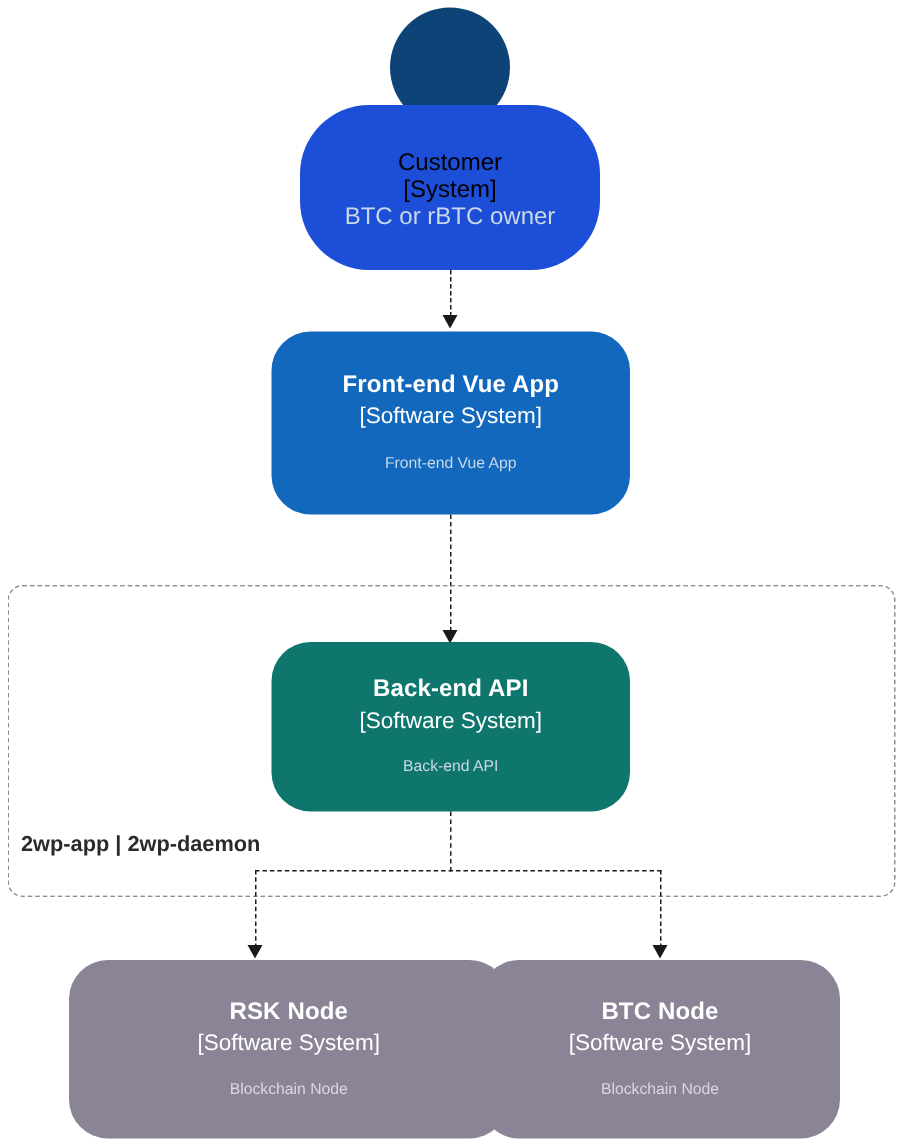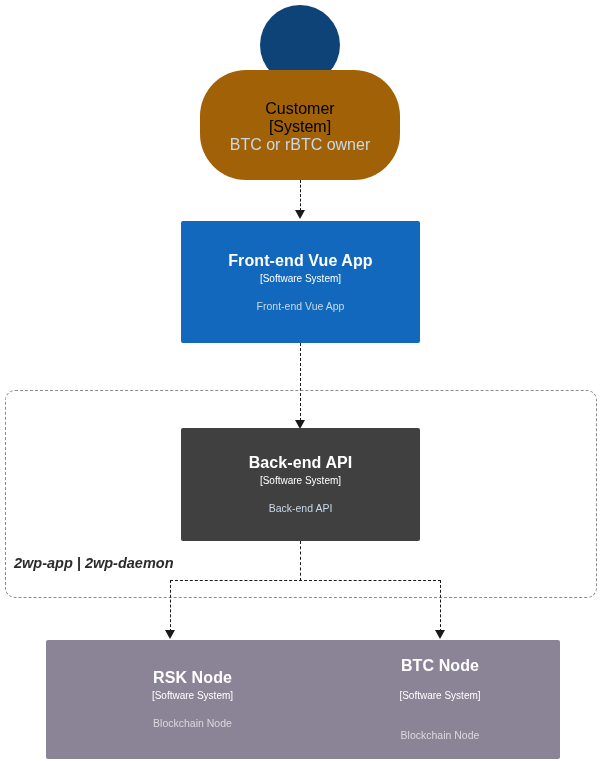--- a/index.html
+++ b/index.html
@@ -17,37 +17,37 @@
     width: 601px;
     height: 761px;
     background: #ffffff;
     overflow: hidden;
   }
 
   
   .node {
     position: absolute;
     box-sizing: border-box;
-    border-radius: 2px;
+    border-radius: 26px;
     display: flex;
     flex-direction: column;
     align-items: center;
     justify-content: center;
     text-align: left;
     padding: 4px 10px;
   }
   .node .n-title {
     font-size: 16px;
     font-weight: bold;
     color: #ffffff;
     line-height: 1.25;
     letter-spacing: 0.1px;
   }
   .node .n-type {
-    font-size: 10px;
+    font-size: 15px;
     font-weight: normal;
     color: #ffffff;
     line-height: 1.3;
     margin-top: 1px;
   }
   .node .n-desc {
     font-size: 10.5px;
     font-weight: normal;
     line-height: 1.3;
     margin-top: 15px;
@@ -75,21 +75,20 @@
     position: absolute;
     box-sizing: border-box;
     border: 1.6px dashed #8c8c8c;
     border-radius: 10px;
     background: transparent;
   }
   .boundary-label {
     position: absolute;
     text-align: left;
     white-space: nowrap;
-    font-style: italic;
   }
   .boundary-label .b-name {
     font-size: 14.5px;
     font-weight: bold;
     color: #2b2b2b;
     line-height: 1.2;
   }
   .boundary-label .b-type {
     font-size: 10px;
     font-weight: normal;
@@ -113,21 +112,21 @@
     border-top: 9px solid #1a1a1a;
   }
 </style>
 </head>
 <body>
 
 <div id="canvas">
 
   <div class="person-wrap" style="left:200px; top:5px; width:200px; height:175px;">
     <div class="person-head" style="left:60px; top:0px; width:80px; height:80px; background:#0d4377;"></div>
-    <div class="person-body" style="left:0px; top:65px; width:200px; height:110px; background:#a16207; padding:4px 12px 0 12px;">
+    <div class="person-body" style="left:0px; top:65px; width:200px; height:110px; background:#1d4ed8; padding:4px 12px 0 12px;">
       <div class="n-title">Customer</div>
       <div class="n-type">[System]</div>
       <div class="n-desc" style="color:#c9d8e8;">BTC or rBTC owner</div>
     </div>
   </div>
 
   <div class="conn-v" style="left:300px; top:180px; height:31px;"></div>
   <div class="arrow-down" style="left:294.5px; top:210px;"></div>
 
   <div class="node" style="left:181px; top:221px; width:239px; height:122px; background:#1168bd;">
@@ -137,40 +136,40 @@
   </div>
 
   <div class="conn-v" style="left:300px; top:343px; height:78px;"></div>
   <div class="arrow-down" style="left:294.5px; top:420px;"></div>
 
   <div class="boundary" style="left:5px; top:390px; width:592px; height:208px;"></div>
   <div class="boundary-label" style="left:14px; top:555px;">
     <div class="b-name">2wp-app | 2wp-daemon</div>
   </div>
 
-  <div class="node" style="left:181px; top:428px; width:239px; height:113px; background:#404040;">
+  <div class="node" style="left:181px; top:428px; width:239px; height:113px; background:#0f766e;">
     <div class="n-title">Back-end API</div>
     <div class="n-type">[Software System]</div>
     <div class="n-desc" style="color:#c9d8e8;">Back-end API</div>
   </div>
 
   <div class="conn-v" style="left:300px; top:541px; height:40px;"></div>
   <div class="conn-h" style="left:170px; top:580px; width:271px;"></div>
 
   <div class="conn-v" style="left:170px; top:580px; height:52px;"></div>
   <div class="arrow-down" style="left:164.5px; top:630px;"></div>
 
   <div class="conn-v" style="left:440px; top:580px; height:52px;"></div>
   <div class="arrow-down" style="left:434.5px; top:630px;"></div>
 
   <div class="node" style="left:46px; top:640px; width:293px; height:119px; background:#8b8496;">
     <div class="n-title">RSK Node</div>
     <div class="n-type">[Software System]</div>
     <div class="n-desc" style="color:#dcd8e0;">Blockchain Node</div>
   </div>
 
-  <div class="node" style="left:320px; top:640px; width:240px; height:119px; background:#8b8496;gap:12px;">
+  <div class="node" style="left:320px; top:640px; width:240px; height:119px; background:#8b8496;">
     <div class="n-title">BTC Node</div>
     <div class="n-type">[Software System]</div>
     <div class="n-desc" style="color:#dcd8e0;">Blockchain Node</div>
   </div>
 
 </div>
 
 </body></html>

